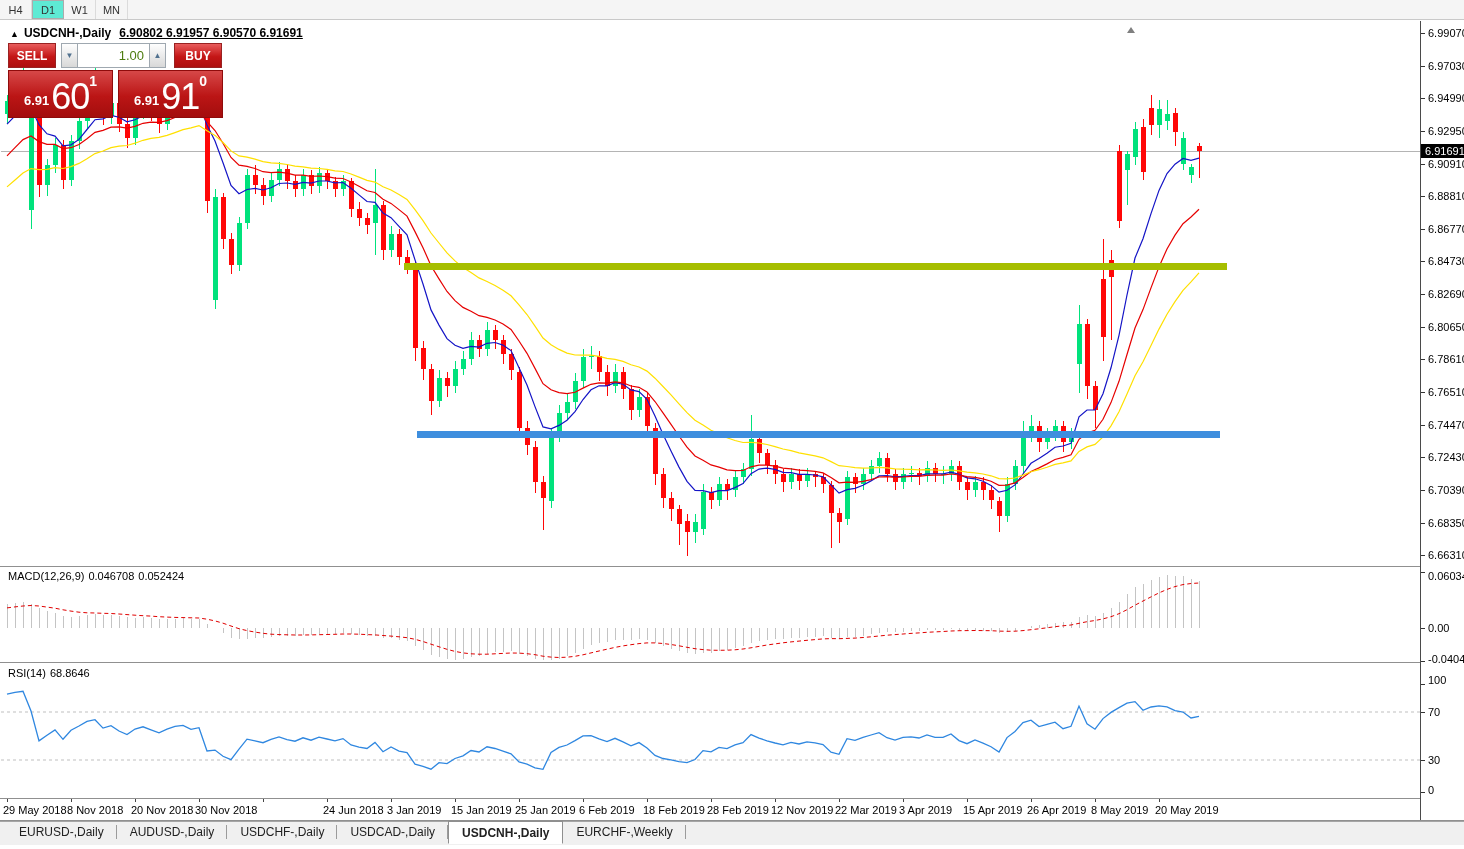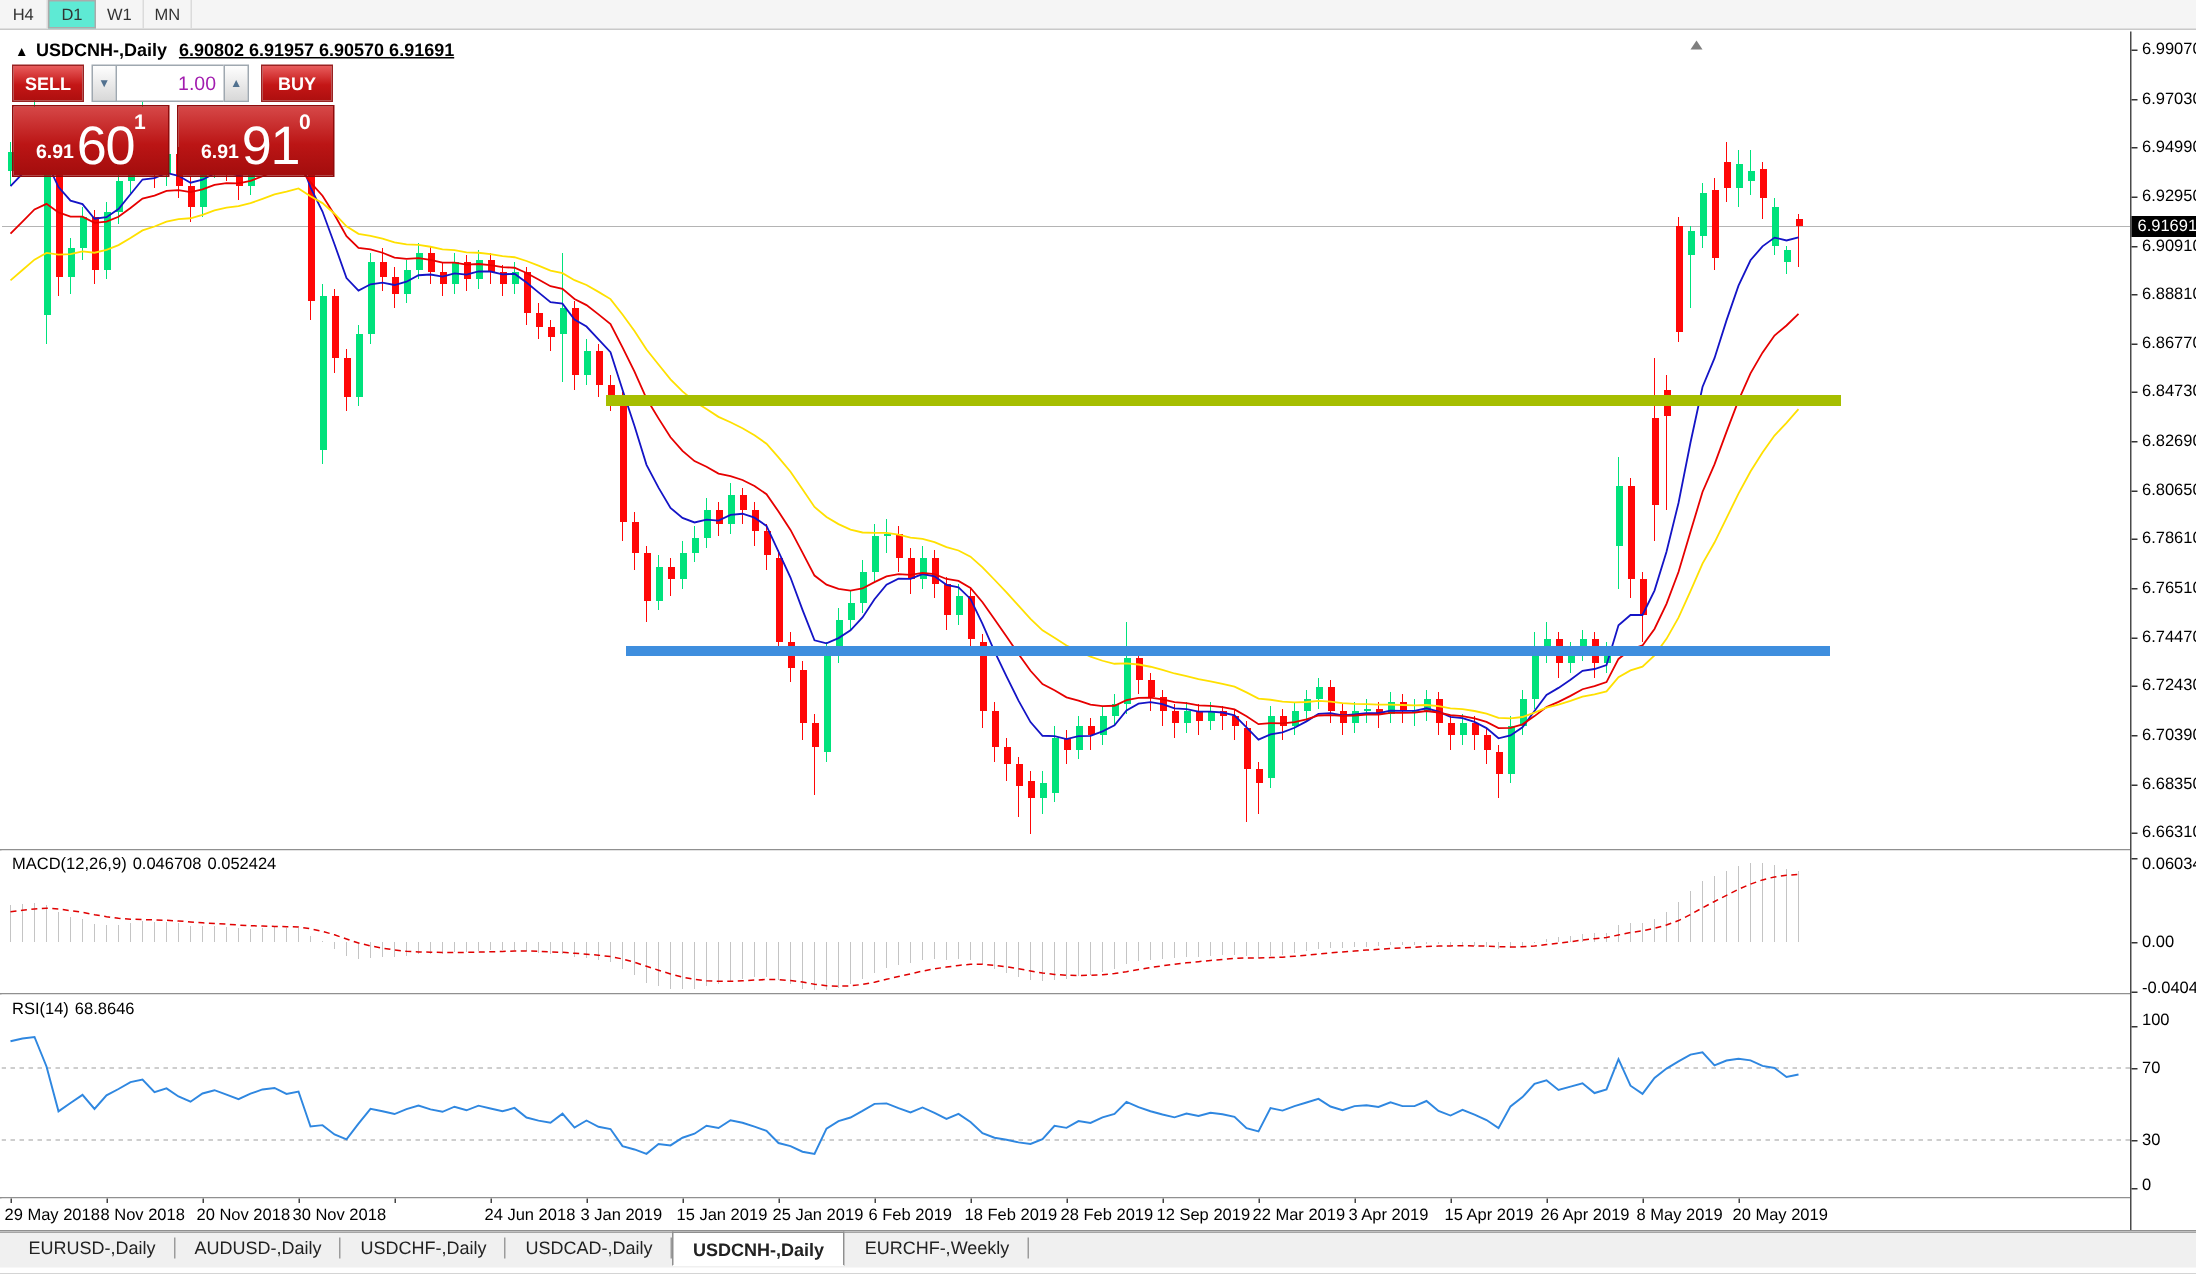--- a/index.html
+++ b/index.html
@@ -26,21 +26,21 @@
   
   .trade{position:absolute;left:8px;top:43px;width:214px;height:76px;}
   .trow1{position:absolute;top:0;left:0;height:25px;display:flex;align-items:stretch;}
   .btn-trade{width:48px;background:linear-gradient(#E85C5C,#C41616 55%,#AE0F0F);border:1px solid #922;
     color:#fff;font-size:12px;font-weight:700;display:flex;align-items:center;justify-content:center;box-sizing:border-box;}
   .btn-sell{margin-right:5px;}
   .btn-buy{margin-left:8px;}
   .spin{width:17px;background:linear-gradient(#FEFEFE,#D8D8D8);border:1px solid #9FA8B0;color:#51718F;
     font-size:8px;display:flex;align-items:center;justify-content:center;box-sizing:border-box;}
   .vol{width:71px;border:1px solid #9FA8B0;border-left:none;border-right:none;background:#fff;
-    font-size:13px;color:#a21caf;text-align:right;padding:0 5px;box-sizing:border-box;display:flex;align-items:center;justify-content:flex-end;}
+    font-size:13px;color:#4d7c0f;text-align:right;padding:0 5px;box-sizing:border-box;display:flex;align-items:center;justify-content:flex-end;}
   .trow2{position:absolute;top:27px;left:0;display:flex;gap:5px;}
   .pp{width:105px;height:48px;background:linear-gradient(#D64848,#BB1515 55%,#A30D0D);border:1px solid #8F0B0B;
     color:#fff;display:flex;align-items:flex-end;justify-content:center;padding-bottom:6px;box-sizing:border-box;}
   .pp .sm{font-size:13px;font-weight:700;margin-bottom:3px;margin-right:2px;}
   .pp .bg{font-size:36px;font-weight:400;line-height:28px;letter-spacing:-1px;}
   .pp .sup{font-size:14px;font-weight:700;align-self:flex-start;margin-top:2px;}
   
   .axis-col{position:absolute;left:1420px;top:21px;width:44px;height:799px;border-left:1px solid #4A4A4A;
     background:#fff;font-size:11px;color:#000;box-sizing:border-box;}
   .axis-label{position:absolute;left:7px;height:12px;line-height:12px;white-space:nowrap;}
@@ -604,21 +604,21 @@
       <div class="dlabel" style="left: 450px;">15 Jan 2019</div>
       <div class="dtick" style="left: 518px;"></div>
       <div class="dlabel" style="left: 514px;">25 Jan 2019</div>
       <div class="dtick" style="left: 582px;"></div>
       <div class="dlabel" style="left: 578px;">6 Feb 2019</div>
       <div class="dtick" style="left: 646px;"></div>
       <div class="dlabel" style="left: 642px;">18 Feb 2019</div>
       <div class="dtick" style="left: 710px;"></div>
       <div class="dlabel" style="left: 706px;">28 Feb 2019</div>
       <div class="dtick" style="left: 774px;"></div>
-      <div class="dlabel" style="left: 770px;">12 Sep 2019</div>
+      <div class="dlabel" style="left: 770px;">12 Nov 2019</div>
       <div class="dtick" style="left: 838px;"></div>
       <div class="dlabel" style="left: 834px;">22 Mar 2019</div>
       <div class="dtick" style="left: 902px;"></div>
       <div class="dlabel" style="left: 898px;">3 Apr 2019</div>
       <div class="dtick" style="left: 966px;"></div>
       <div class="dlabel" style="left: 962px;">15 Apr 2019</div>
       <div class="dtick" style="left: 1030px;"></div>
       <div class="dlabel" style="left: 1026px;">26 Apr 2019</div>
       <div class="dtick" style="left: 1094px;"></div>
       <div class="dlabel" style="left: 1090px;">8 May 2019</div>

